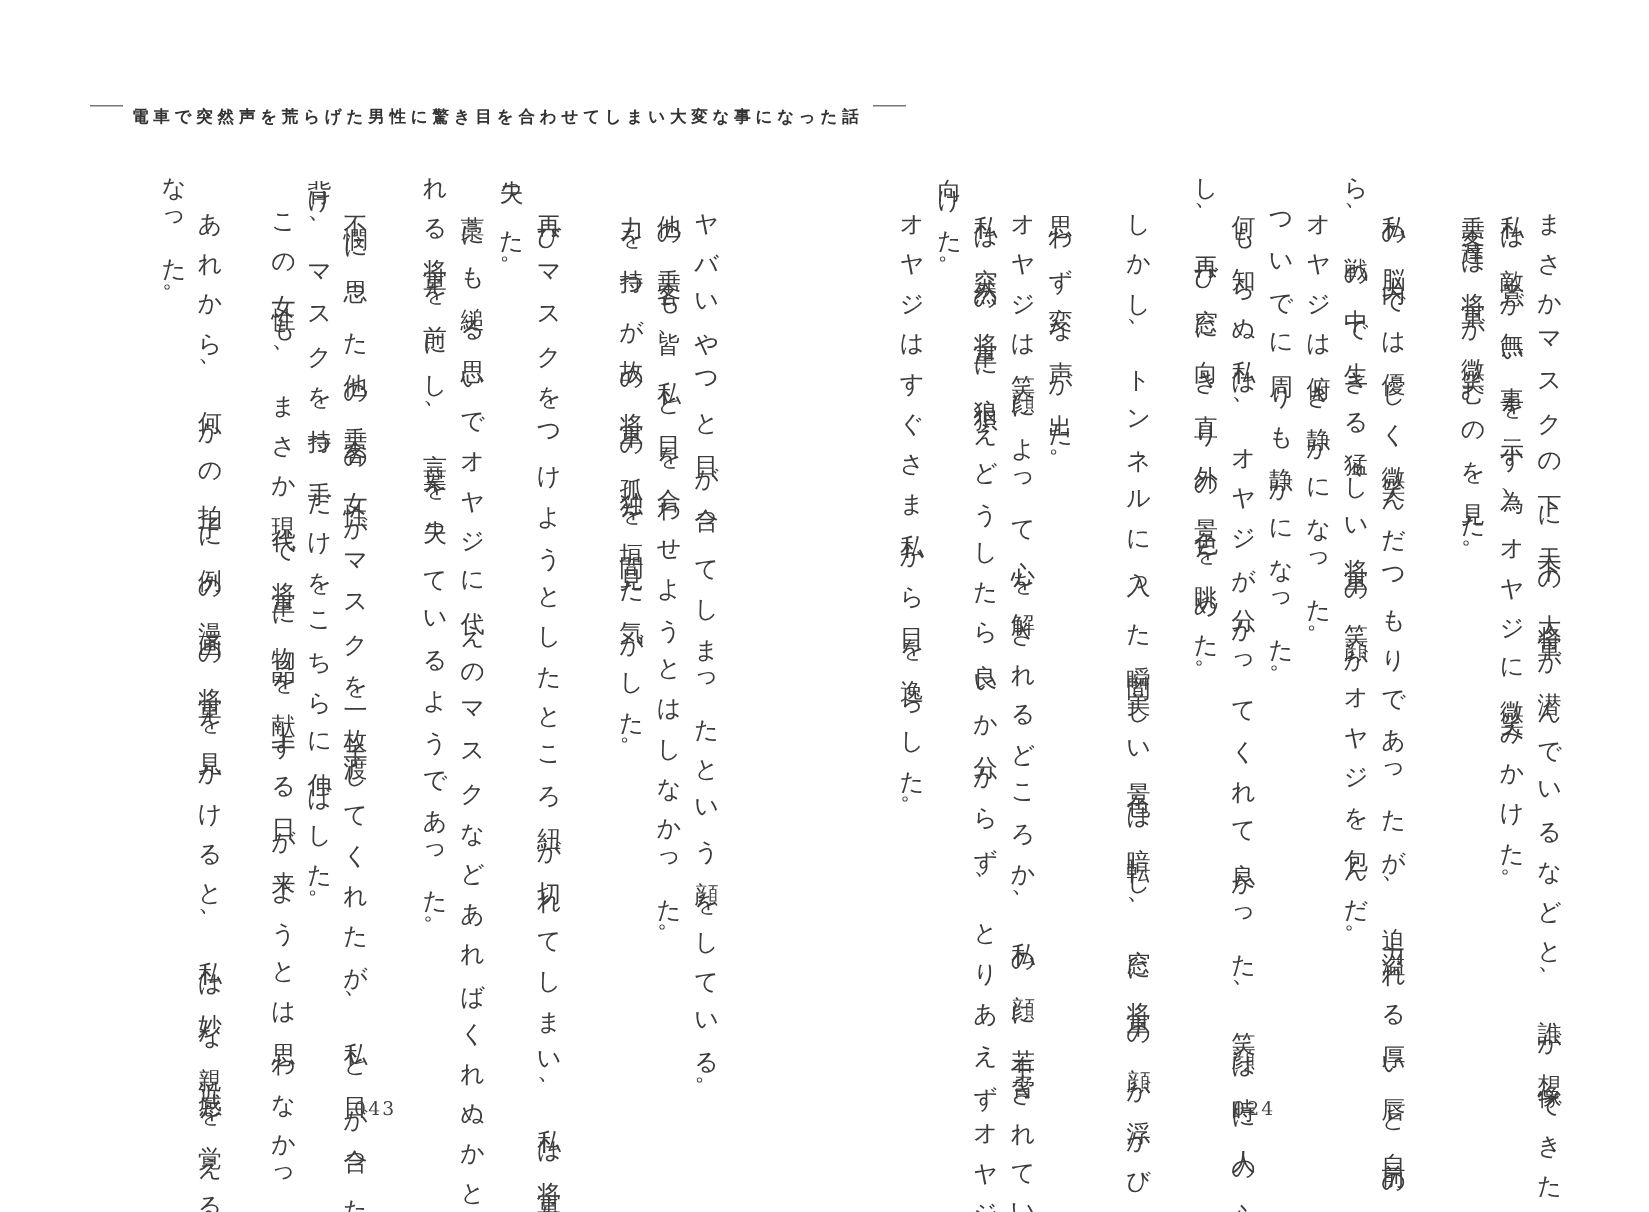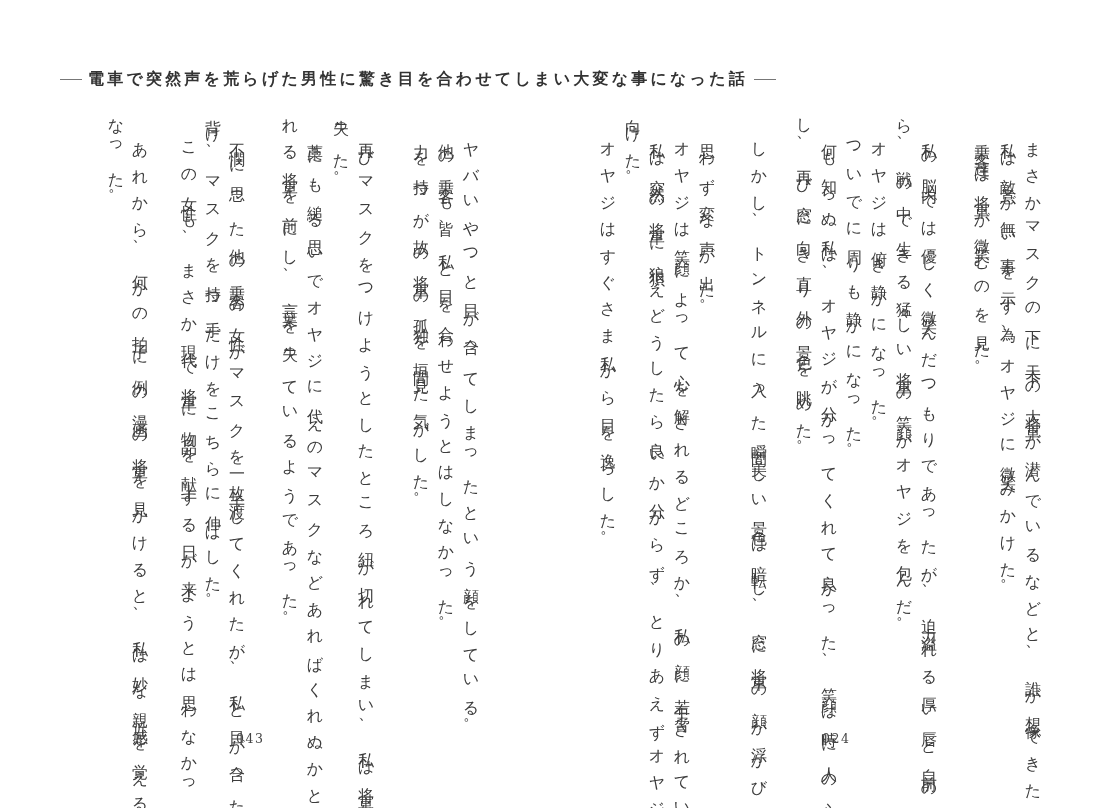--- a/index.html
+++ b/index.html
@@ -3,23 +3,23 @@
   <meta charset="utf-8">
   <style>
     html, body { margin: 0; padding: 0; }
     body {
       width: 1099px; height: 808px; background: #ffffff; position: relative; overflow: hidden;
       font-family: "DejaVu Serif", "Liberation Serif", serif; color: #3a3a3a;
     }
     .spread { position: absolute; left: 0; top: 0; width: 1099px; height: 808px; }
     .running-head {
       position: absolute; left: 60px; top: 70px; height: 18px;
-      display: flex; align-items: center; gap: 6px;
+      display: flex; align-items: flex-start; gap: 6px;
       font-family: "DejaVu Sans", "Liberation Sans", sans-serif;
-      font-size: 16px; font-weight: bold; letter-spacing: 3.2px; color: #333;
+      font-size: 11px; font-weight: bold; letter-spacing: 3.2px; color: #333;
     }
     .rule { display: inline-block; width: 22px; height: 1px; background: #777; }
     .col {
       position: absolute; top: 107px;
       writing-mode: vertical-rl; -webkit-writing-mode: vertical-rl;
       font-size: 16px; line-height: 24px; letter-spacing: 8.4px;
       white-space: nowrap; color: #3c3c3c;
       width: 24px;
     }
     .col.indent { top: 131px; }

